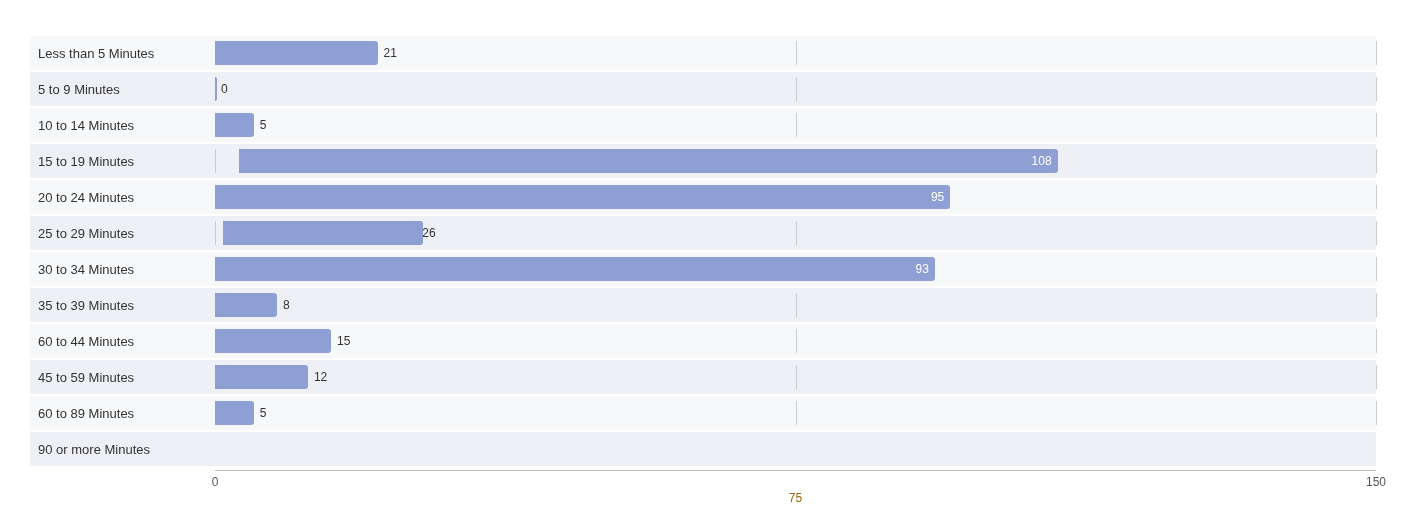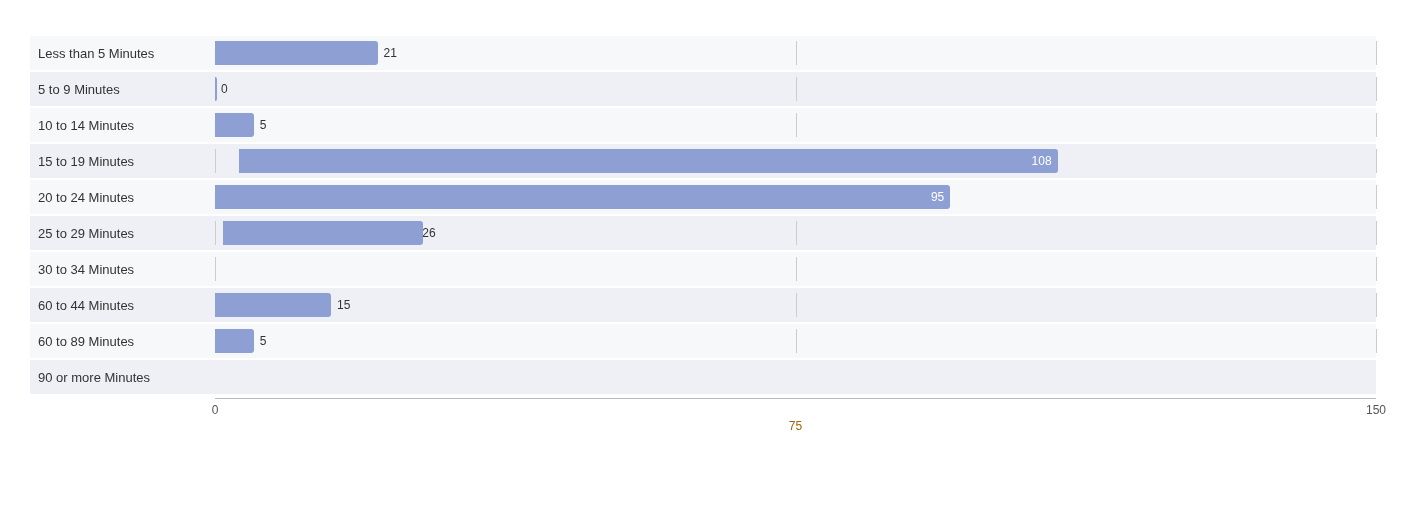--- a/index.html
+++ b/index.html
@@ -146,30 +146,53 @@
           <span style="position: absolute; left: calc(17.3333% + 6px); font-size: 12px; color: rgb(51, 51, 51); top: 50%; transform: translateY(-50%); z-index: 2;">26</span>
           <div class="bar" style="width: 17.3333%; position: relative; z-index: 1;"></div>
         </div>
       </div>
       <div class="bar-row">
         <div class="bar-label">30 to 34 Minutes</div>
         <div class="bar-container" style="position: relative;">
           <div style="position: absolute; left: 0%; top: 0px; bottom: 0px; width: 1px; background: rgb(204, 204, 204); z-index: 0;"></div>
           <div style="position: absolute; left: 50%; top: 0px; bottom: 0px; width: 1px; background: rgb(204, 204, 204); z-index: 0;"></div>
           <div style="position: absolute; left: 100%; top: 0px; bottom: 0px; width: 1px; background: rgb(204, 204, 204); z-index: 0;"></div>
+          <div class="bar" style="width: 62%; position: relative; z-index: 1;">
+            <span class="bar-value-inside">93</span>
+          </div>
+        </div>
+      </div>
+      <div class="bar-row">
+        <div class="bar-label">35 to 39 Minutes</div>
+        <div class="bar-container" style="position: relative;">
+          <div style="position: absolute; left: 0%; top: 0px; bottom: 0px; width: 1px; background: rgb(204, 204, 204); z-index: 0;"></div>
+          <div style="position: absolute; left: 50%; top: 0px; bottom: 0px; width: 1px; background: rgb(204, 204, 204); z-index: 0;"></div>
+          <div style="position: absolute; left: 100%; top: 0px; bottom: 0px; width: 1px; background: rgb(204, 204, 204); z-index: 0;"></div>
+          <span style="position: absolute; left: calc(5.33333% + 6px); font-size: 12px; color: rgb(51, 51, 51); top: 50%; transform: translateY(-50%); z-index: 2;">8</span>
+          <div class="bar" style="width: 5.33333%; position: relative; z-index: 1;"></div>
         </div>
       </div>
       <div class="bar-row">
         <div class="bar-label">60 to 44 Minutes</div>
         <div class="bar-container" style="position: relative;">
           <div style="position: absolute; left: 0%; top: 0px; bottom: 0px; width: 1px; background: rgb(204, 204, 204); z-index: 0;"></div>
           <div style="position: absolute; left: 50%; top: 0px; bottom: 0px; width: 1px; background: rgb(204, 204, 204); z-index: 0;"></div>
           <div style="position: absolute; left: 100%; top: 0px; bottom: 0px; width: 1px; background: rgb(204, 204, 204); z-index: 0;"></div>
           <span style="position: absolute; left: calc(10% + 6px); font-size: 12px; color: rgb(51, 51, 51); top: 50%; transform: translateY(-50%); z-index: 2;">15</span>
           <div class="bar" style="width: 10%; position: relative; z-index: 1;"></div>
+        </div>
+      </div>
+      <div class="bar-row">
+        <div class="bar-label">45 to 59 Minutes</div>
+        <div class="bar-container" style="position: relative;">
+          <div style="position: absolute; left: 0%; top: 0px; bottom: 0px; width: 1px; background: rgb(204, 204, 204); z-index: 0;"></div>
+          <div style="position: absolute; left: 50%; top: 0px; bottom: 0px; width: 1px; background: rgb(204, 204, 204); z-index: 0;"></div>
+          <div style="position: absolute; left: 100%; top: 0px; bottom: 0px; width: 1px; background: rgb(204, 204, 204); z-index: 0;"></div>
+          <span style="position: absolute; left: calc(8% + 6px); font-size: 12px; color: rgb(51, 51, 51); top: 50%; transform: translateY(-50%); z-index: 2;">12</span>
+          <div class="bar" style="width: 8%; position: relative; z-index: 1;"></div>
         </div>
       </div>
       <div class="bar-row">
         <div class="bar-label">60 to 89 Minutes</div>
         <div class="bar-container" style="position: relative;">
           <div style="position: absolute; left: 0%; top: 0px; bottom: 0px; width: 1px; background: rgb(204, 204, 204); z-index: 0;"></div>
           <div style="position: absolute; left: 50%; top: 0px; bottom: 0px; width: 1px; background: rgb(204, 204, 204); z-index: 0;"></div>
           <div style="position: absolute; left: 100%; top: 0px; bottom: 0px; width: 1px; background: rgb(204, 204, 204); z-index: 0;"></div>
           <span style="position: absolute; left: calc(3.33333% + 6px); font-size: 12px; color: rgb(51, 51, 51); top: 50%; transform: translateY(-50%); z-index: 2;">5</span>
           <div class="bar" style="width: 3.33333%; position: relative; z-index: 1;"></div>

